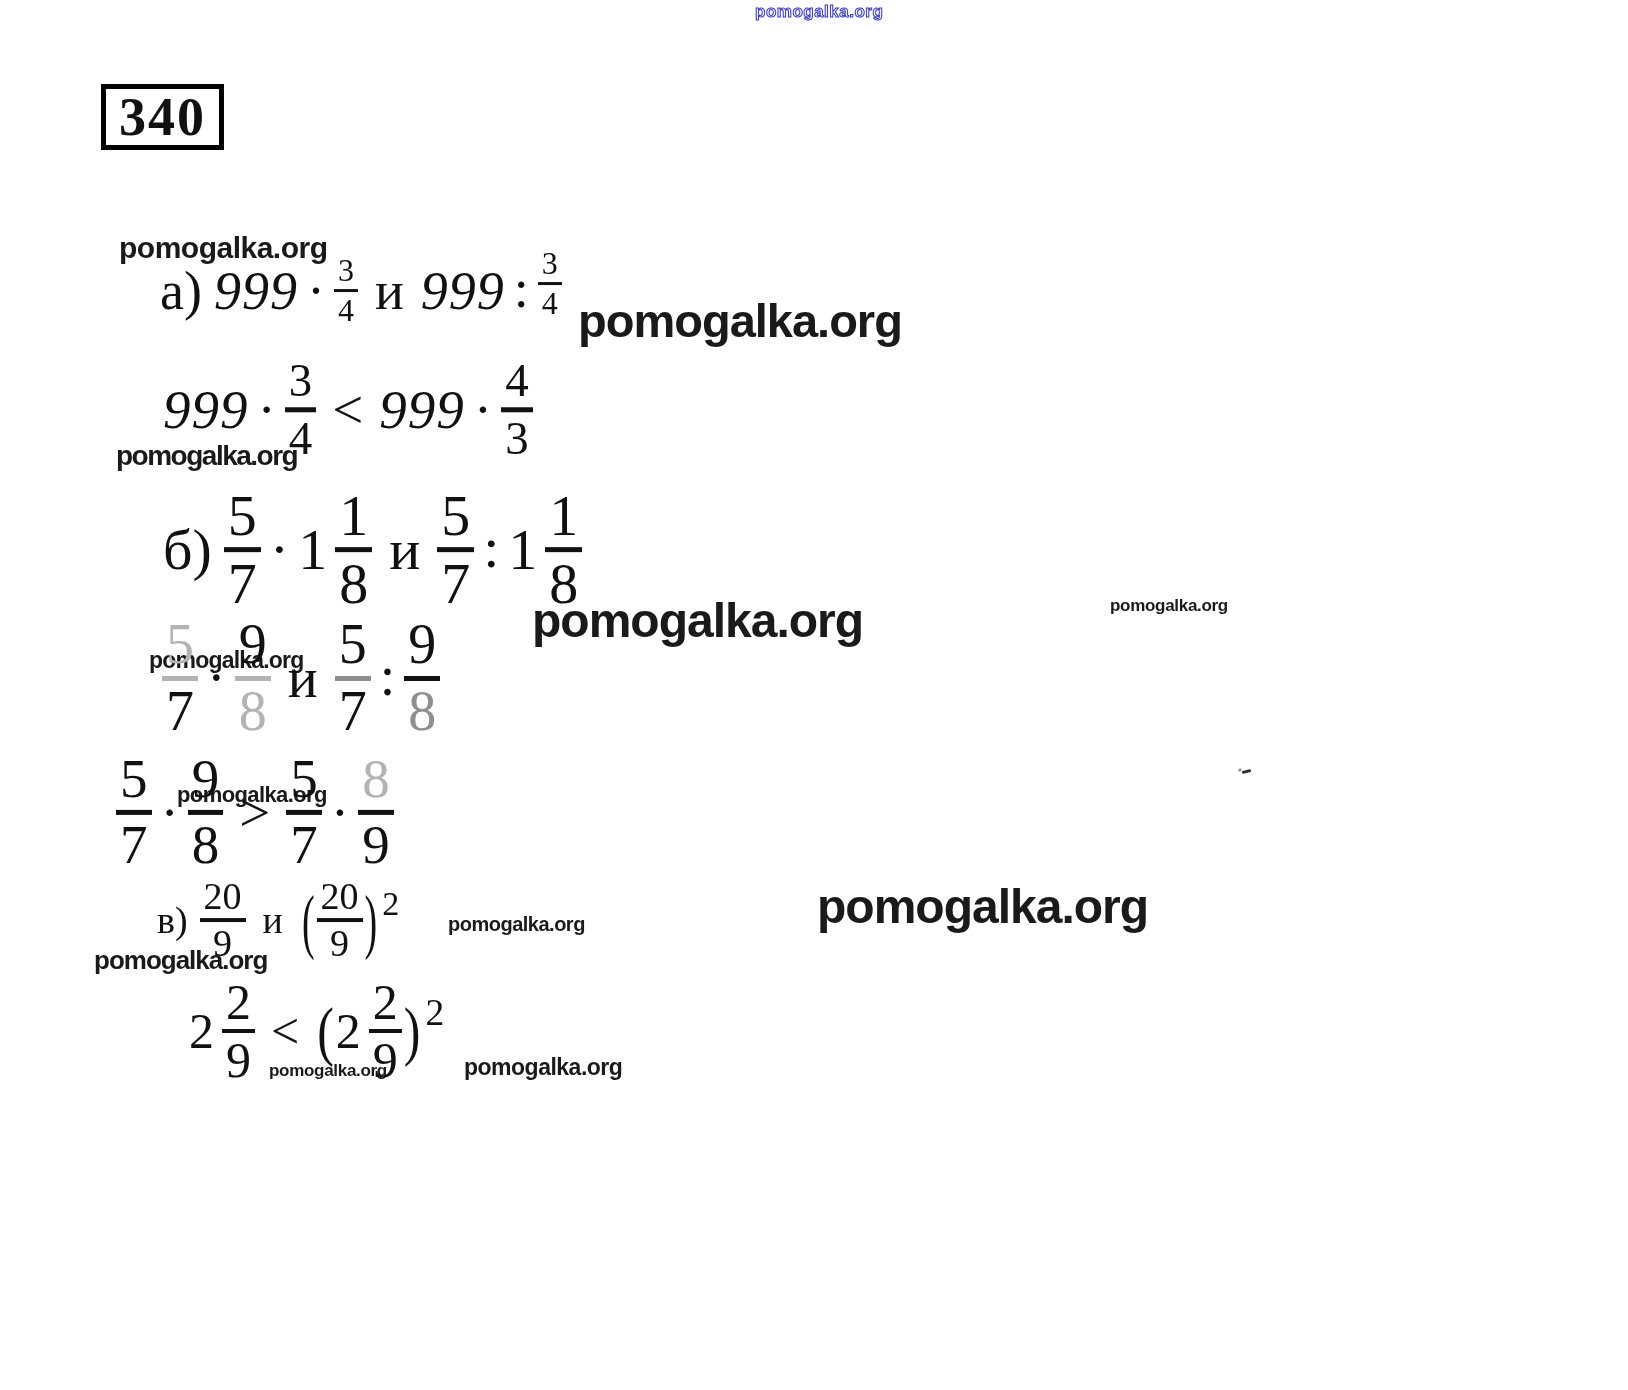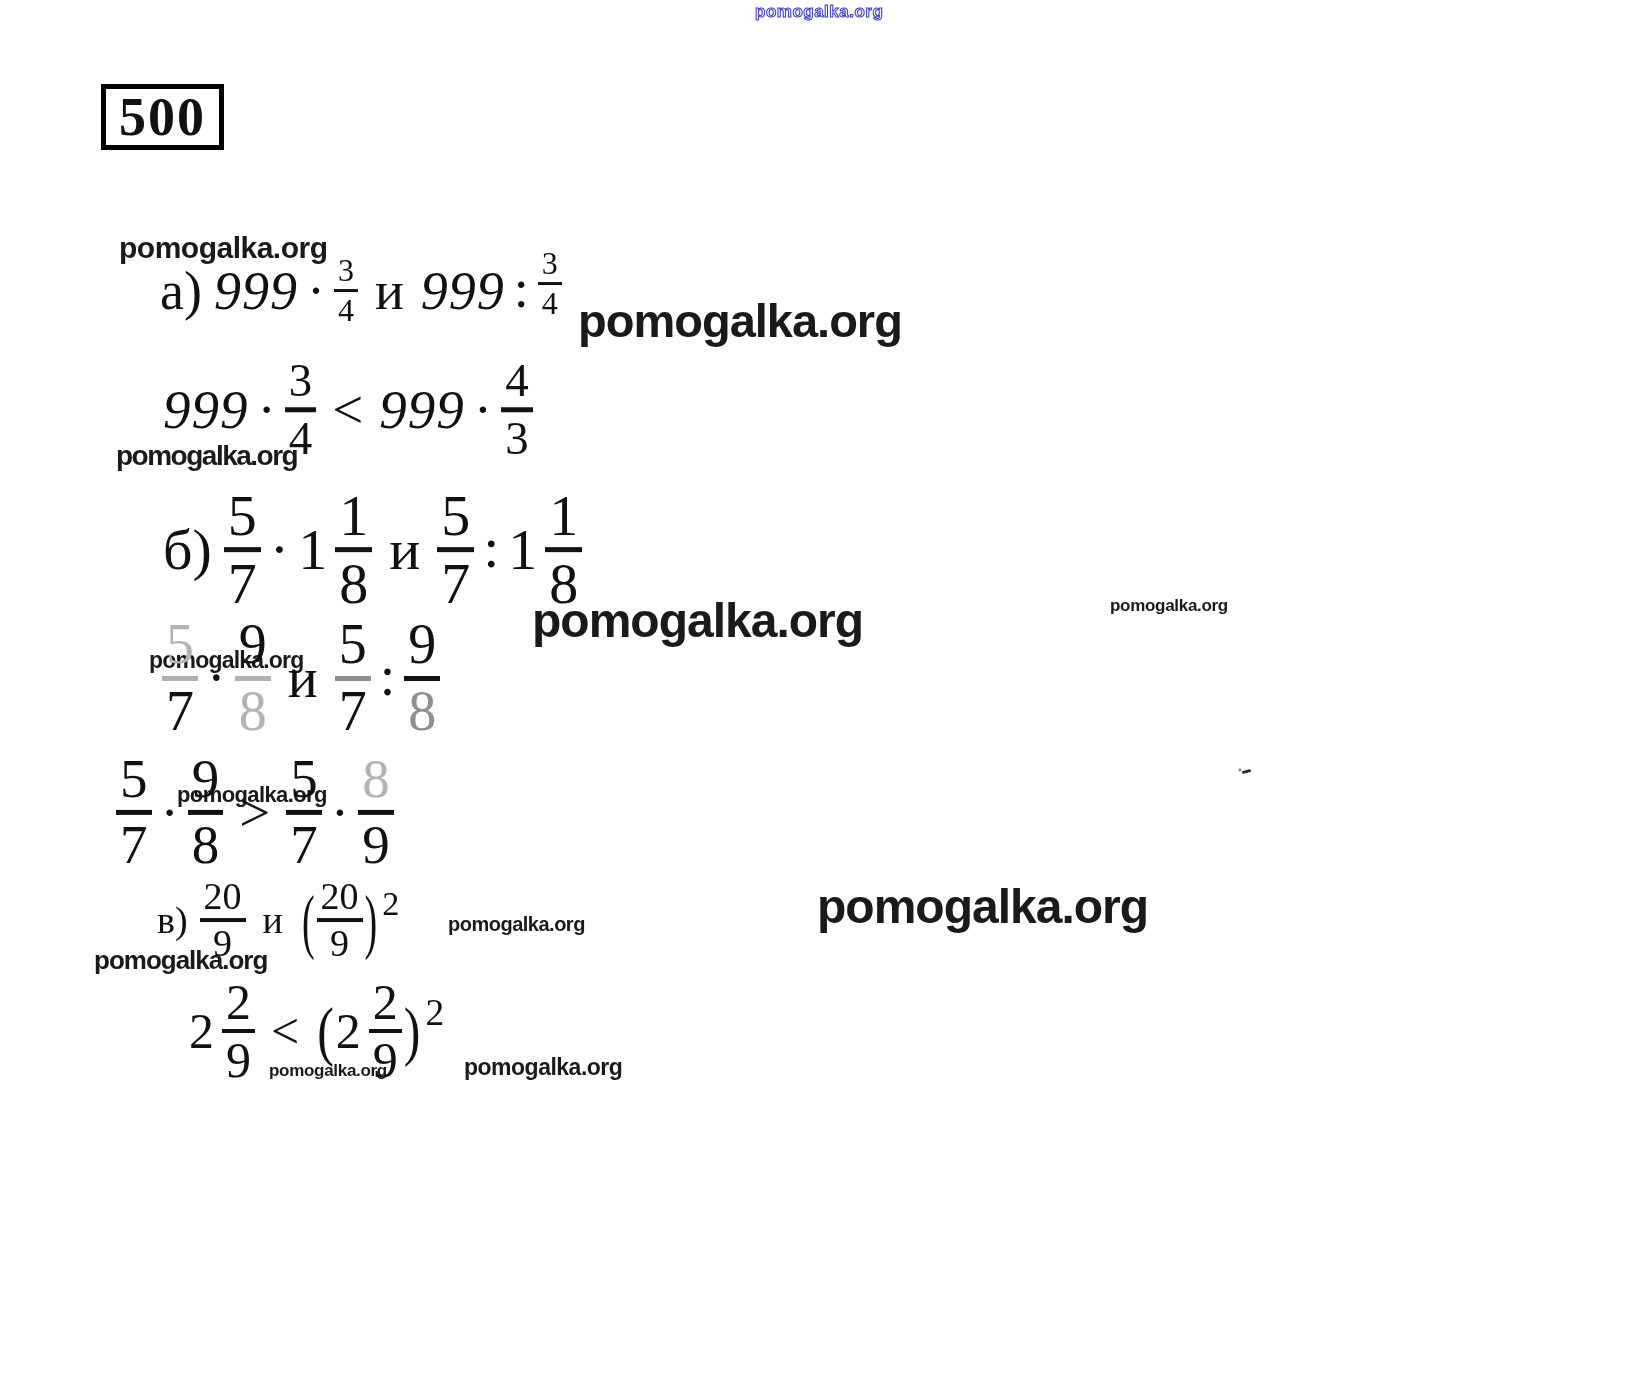--- a/index.html
+++ b/index.html
@@ -124,21 +124,21 @@
   .c-muted2{color:var(--muted2);}
   .b-muted{background:var(--muted) !important;}
   .b-muted2{background:var(--muted2) !important;}
 </style>
 </head>
 <body>
 
 <div class="wm wm-top">pomogalka.org</div>
 
 <div class="problem-box">
-  <span>500</span>
+  <span>340</span>
 </div>
 
 <div class="wm wm-a">pomogalka.org</div>
 <div class="wm wm-lg1">pomogalka.org</div>
 <div class="wm wm-b">pomogalka.org</div>
 <div class="wm wm-lg2">pomogalka.org</div>
 <div class="wm wm-sr">pomogalka.org</div>
 <div class="wm wm-4">pomogalka.org</div>
 <div class="wm wm-5">pomogalka.org</div>
 <div class="wm wm-lg3">pomogalka.org</div>

